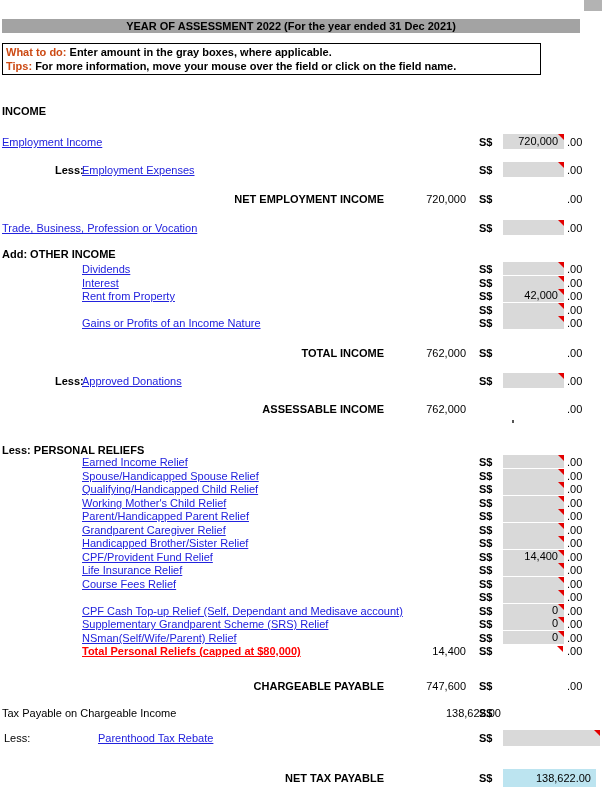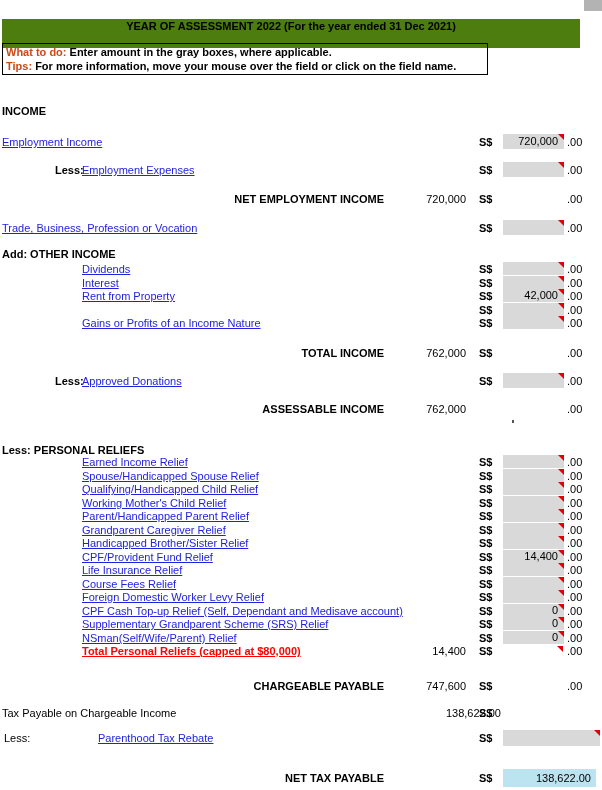--- a/index.html
+++ b/index.html
@@ -1,22 +1,22 @@
 <!DOCTYPE html>
 <html><head>
 <meta charset="utf-8">
 <style>
   *{margin:0;padding:0;box-sizing:border-box}
   body{background:#fff;font-family:"Liberation Sans",sans-serif}
   .page{position:relative;width:602px;height:790px;background:#fff;overflow:hidden;font-size:11px;color:#000}
   .bar{position:absolute;left:2px;width:578px;text-align:center;font-weight:bold;white-space:nowrap}
   .bar-blue{top:2px;height:16px;line-height:16px;background:#00AEEF;color:#fff}
-  .bar-gray{top:19px;height:29px;line-height:15px;background:#4d7c0f;color:#000}
+  .bar-gray{top:19px;height:14px;line-height:15px;background:#a3a3a3;color:#000}
   .corner-box{position:absolute;top:0;right:0;width:18px;height:11px;background:#B3B3B3}
-  .note{position:absolute;top:43px;left:2px;width:486px;border:1px solid #000;padding:1px 3px;line-height:14px;font-weight:bold}
+  .note{position:absolute;top:43px;left:2px;width:539px;border:1px solid #000;padding:1px 3px;line-height:14px;font-weight:bold}
   .note .pre{color:#CC4A14}
   .row{position:absolute;left:0;width:512px;height:15px;line-height:15px;white-space:nowrap}
   .r14{height:13px;line-height:13px}
   .sec{font-weight:bold}
   .lab{position:absolute;white-space:nowrap}
   .link{position:absolute;white-space:nowrap;color:#2222DD;text-decoration:underline;cursor:pointer}
   .tlab{position:absolute;right:128px;font-weight:bold;white-space:nowrap}
   .sd{position:absolute;left:479px;font-weight:bold}
   .box{position:absolute;left:503px;top:-1px;width:61px;height:15px;line-height:15px;background:#D9D9D9;text-align:right}
   .r14 .box{height:13px;line-height:13px}
@@ -207,21 +207,20 @@
   </div>
 
   <div class="row r14" style="top:578px">
     <span class="link" style="left:82px">Course Fees Relief</span>
     <span class="sd">S$</span>
     <span class="box"><span class="bv"></span><span class="tri"></span></span>
     <span class="dec">.00</span>
   </div>
 
   <div class="row r14" style="top:591px">
-    <span class="link" style="left:82px">Foreign Domestic Worker Levy Relief</span>
     <span class="sd">S$</span>
     <span class="box"><span class="bv"></span><span class="tri"></span></span>
     <span class="dec">.00</span>
   </div>
 
   <div class="row r14" style="top:605px">
     <span class="link" style="left:82px">CPF Cash Top-up Relief (Self, Dependant and Medisave account)</span>
     <span class="sd">S$</span>
     <span class="box"><span class="bv">0</span><span class="tri"></span></span>
     <span class="dec">.00</span>

